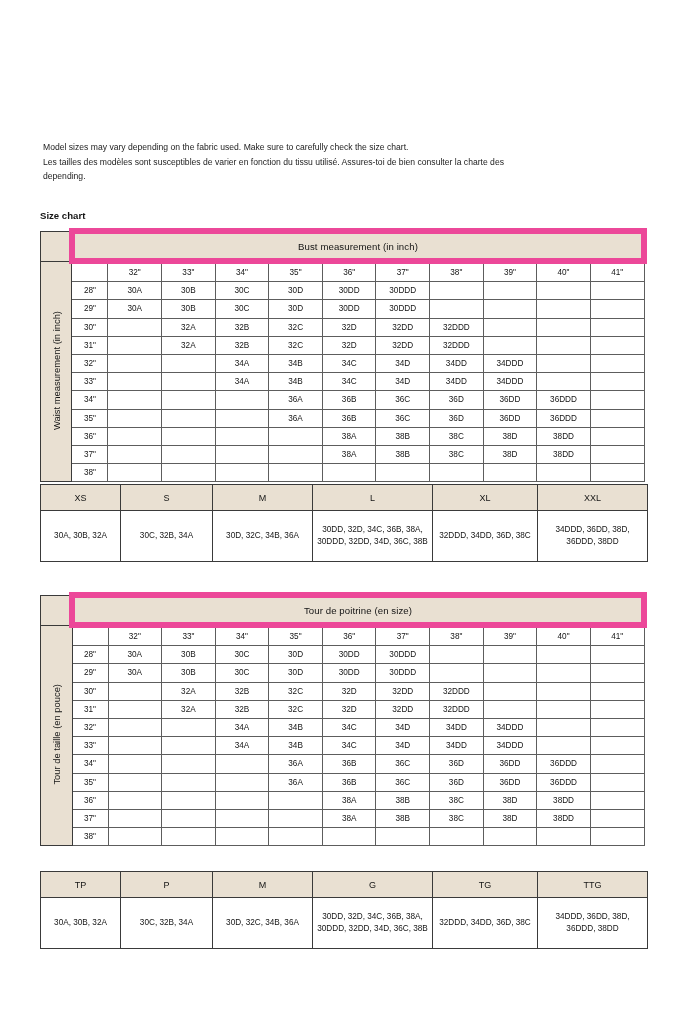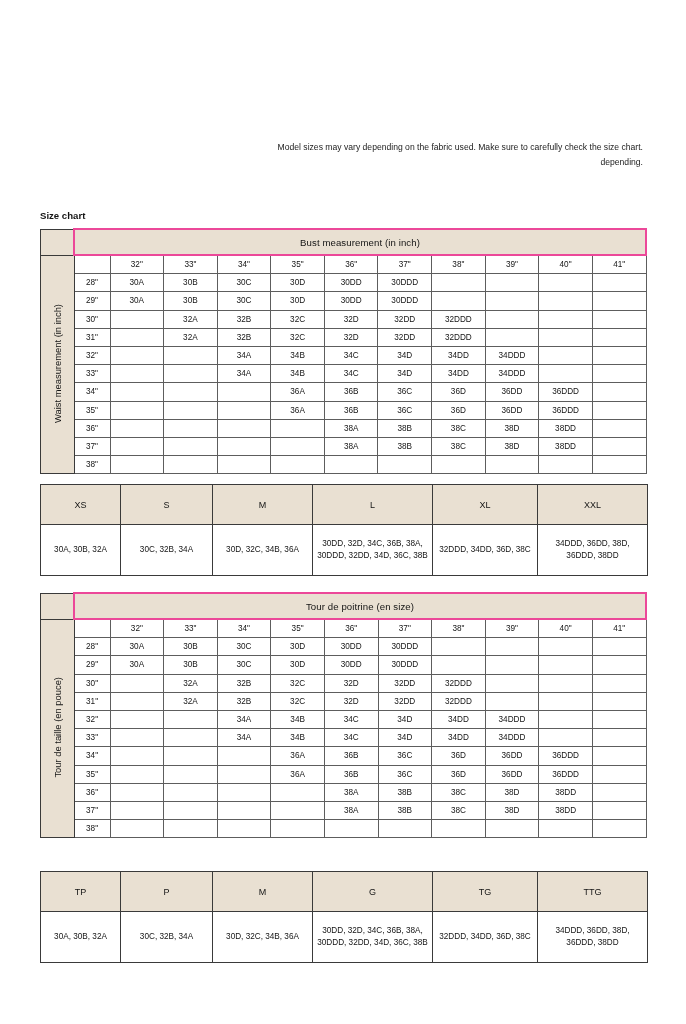--- a/index.html
+++ b/index.html
@@ -24,21 +24,21 @@
     padding: 0;
     overflow: hidden;
   }
 
   
   .intro {
     position: absolute;
     top: 140px;
     left: 43px;
     width: 600px;
-    text-align: right;
+    text-align: left;
     font-size: 8.6px;
     line-height: 14.6px;
     color: #1c1c1c;
   }
   .intro .line { display: block; }
 
   
   .section-title {
     position: absolute;
     left: 40px;
@@ -73,21 +73,21 @@
     font-weight: normal;
     padding: 0;
     height: 17.2px;
     background: #ffffff;
   }
   table.grid .banner {
     background: #e9e0d2;
     font-size: 9.6px;
     height: 24px;
     letter-spacing: 0.1px;
-    border: 2px solid #ec4899;
+    border: 6px solid #ec4899;
   }
   table.grid .rowlabel-cell {
     background: #e9e0d2;
     width: 35px;
     border: 1px solid #3a3a3a;
   }
   table.grid .corner {
     background: #e9e0d2;
     border: 1px solid #3a3a3a;
   }
@@ -119,21 +119,21 @@
     font-size: 8.2px;
     color: #141414;
   }
   table.sizes th {
     background: #e9e0d2;
     border: 1px solid #3a3a3a;
     font-size: 9px;
     font-weight: normal;
     height: 17px;
     text-align: center;
-    padding: 11px;
+    padding: 4px;
   }
   table.sizes td {
     border: 1px solid #3a3a3a;
     background: #ffffff;
     text-align: center;
     vertical-align: middle;
     height: 46px;
     padding: 2px 3px;
     line-height: 12.4px;
   }
@@ -144,20 +144,21 @@
   table.sizes col.s-xl { width: 105px; }
   table.sizes col.s-xxl{ width: 110px; }
 </style>
 </head>
 <body>
 
 <div class="page">
 
   <div class="intro">
     <span class="line">Model sizes may vary depending on the fabric used. Make sure to carefully check the size chart.</span>
+    <span class="line">Les tailles des modèles sont susceptibles de varier en fonction du tissu utilisé. Assures-toi de bien consulter la charte des</span>
     <span class="line">depending.</span>
   </div>
 
   <div class="section-title" id="title-en">Size chart</div>
 
   <div class="chart-wrap" id="chart-en">
     <table class="grid">
       <colgroup>
         <col class="c-label">
           <col class="c-first">

